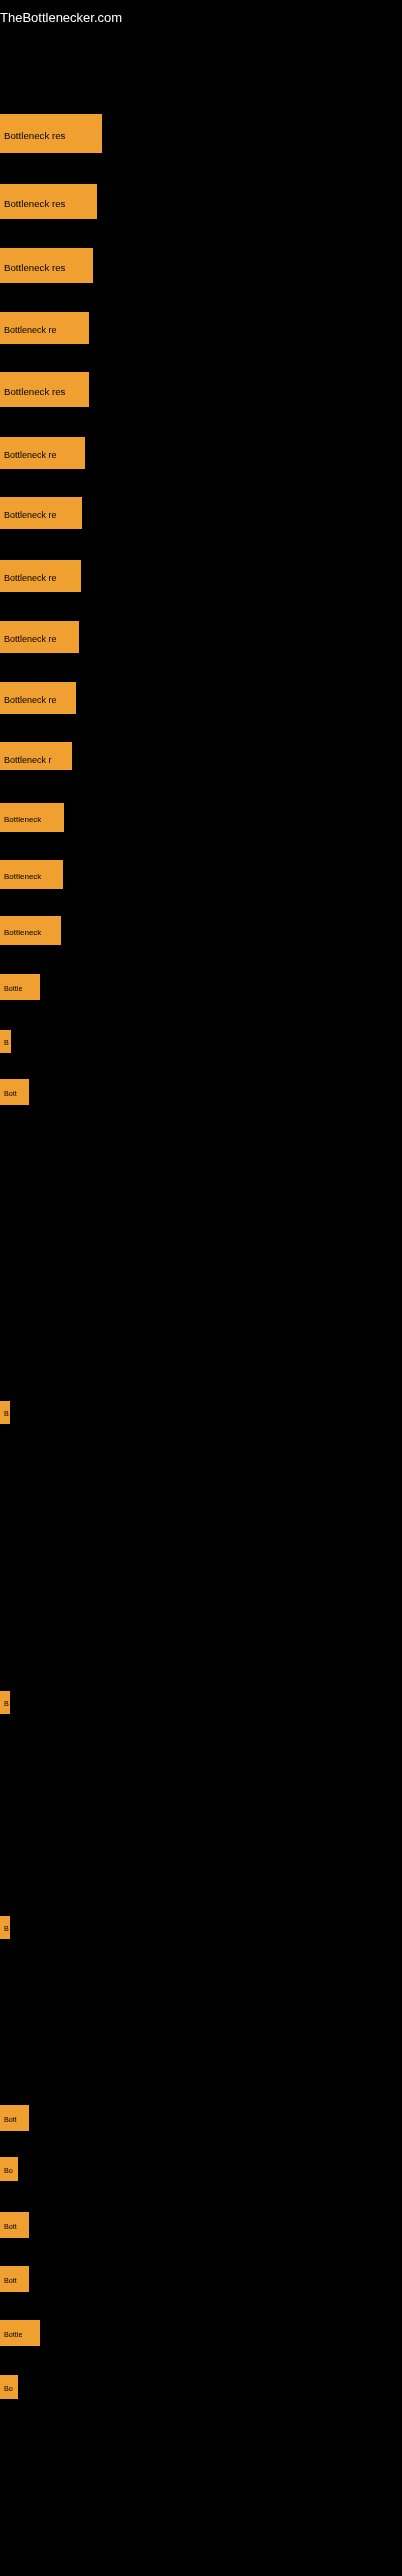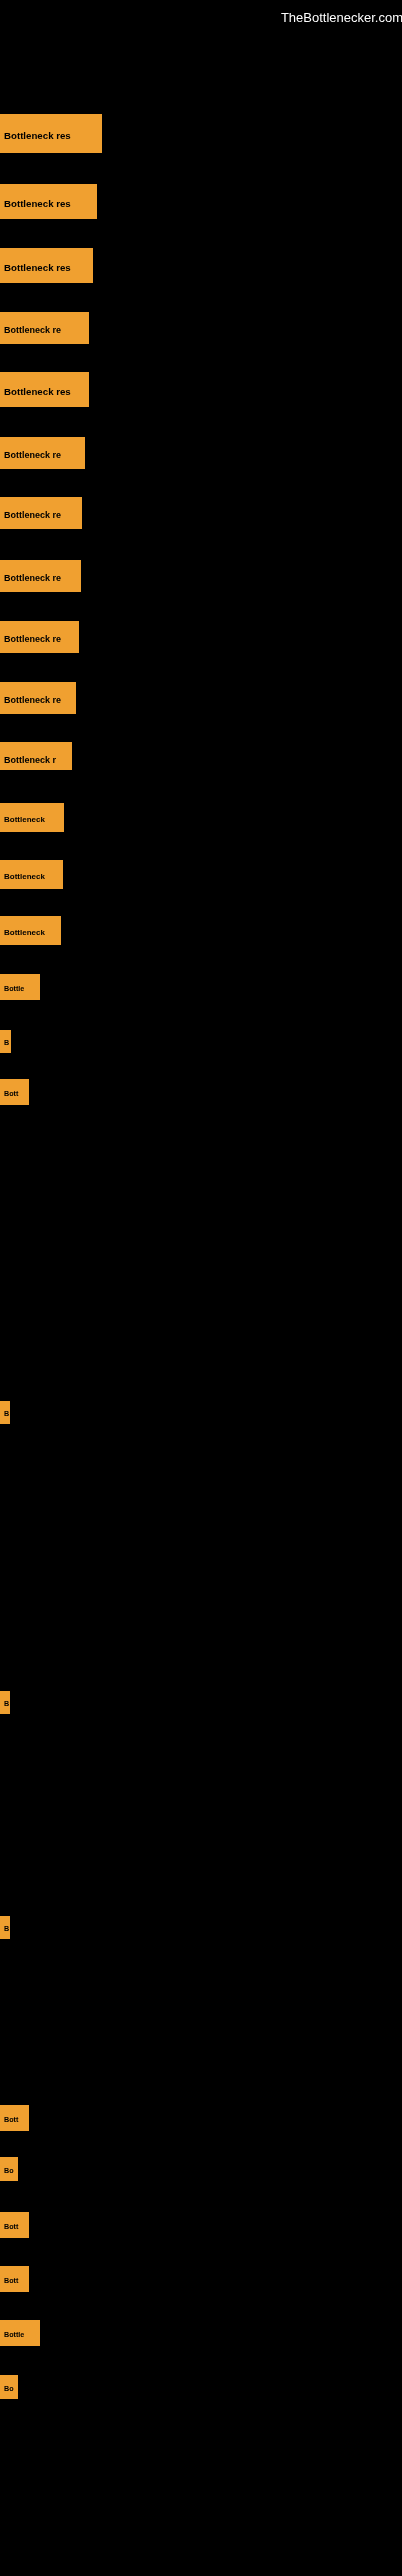--- a/index.html
+++ b/index.html
@@ -11,32 +11,32 @@
       background-color: #000000;
       width: 403px;
       min-height: 2576px;
       font-family: Arial, sans-serif;
       position: relative;
       overflow-x: hidden;
     }
     .site-title {
       color: #ffffff;
       font-size: 13px;
-      text-align: right;
+      text-align: left;
       padding: 6.4px 0;
       position: absolute;
       top: 4px;
       left: 0;
       right: 0;
     }
     .bottleneck-label {
       background-color: #f0a030;
       color: #000000;
       font-size: 8.9px;
-      font-weight: bold;
+      font-weight: normal;
       padding: 2.4px 4px;
       position: absolute;
       left: 0;
       white-space: nowrap;
       overflow: hidden;
     }
   </style>
 </head>
 <body>
 

